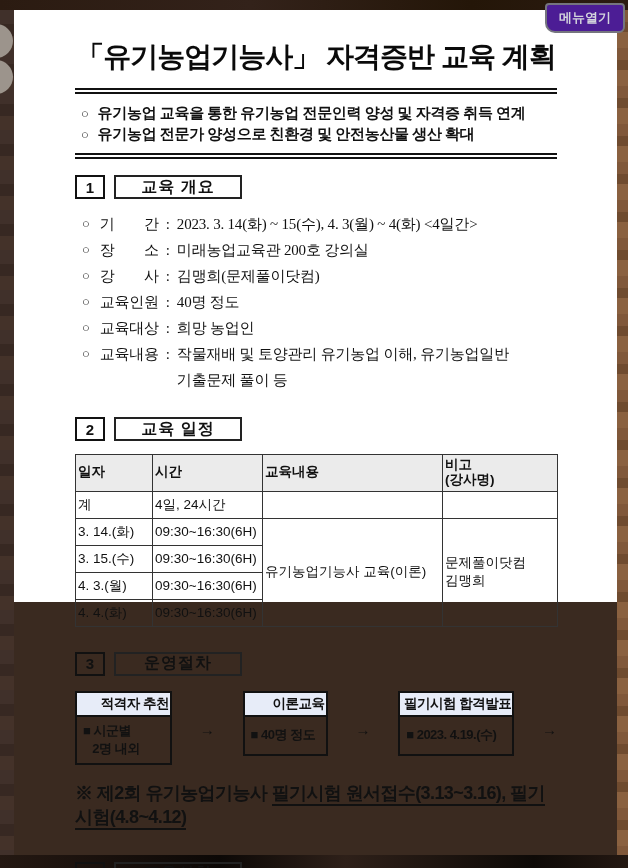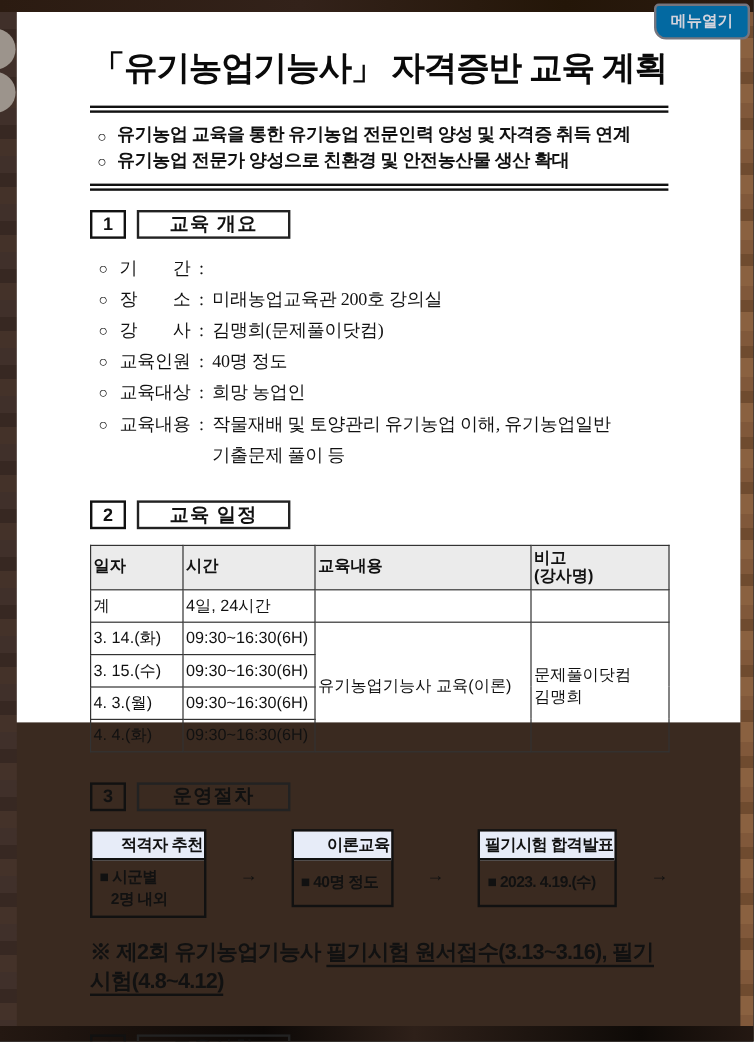--- a/index.html
+++ b/index.html
@@ -16,21 +16,21 @@
   .frame-right { position:absolute; right:0; top:10px; width:11px; height:845px;
                  background:repeating-linear-gradient(180deg,#80583a 0 12px,#6f4b2f 12px 22px,#8a6140 22px 38px); }
   .frame-bottom{ position:absolute; left:0; bottom:0; width:628px; height:13px;
                  background:linear-gradient(90deg,#241812,#0c0806 35%,#2e2019 55%,#0e0a07 85%,#241812); }
   .edge-circle { position:absolute; width:34px; height:34px; border-radius:50%;
                  background:#9c948c; z-index:1; }
   .c1 { left:-21px; top:24px; }
   .c2 { left:-21px; top:60px; }
   .menu-btn {
     position:absolute; top:3px; right:3px; z-index:4; width:80px; height:30px;
-    background:#0369a1; color:#d3d3dc; border:2px solid #75757e;
+    background:#4c1d95; color:#d3d3dc; border:2px solid #75757e;
     border-radius:4px 4px 6px 10px; font-family:"Liberation Sans", sans-serif;
     font-size:13px; font-weight:bold; cursor:pointer;
   }
   .page {
     position:absolute; left:14px; top:10px; width:603px; height:592px;
     background:#ffffff; z-index:2; color:#111;
   }
   .content { padding:14px 60px 0 61px; }
 
   h1.title {
@@ -112,20 +112,21 @@
 
       <div class="sec-head" style="margin-top:16px;">
         <span class="sec-num">1</span>
         <span class="sec-title">교육 개요</span>
       </div>
       <div class="ov-list">
         <div class="ov-row">
           <span class="b">○</span>
           <span class="pre">기　　간</span>
           <span class="ov-colon">:</span>
+          <span class="pre">2023. 3. 14(화) ~ 15(수), 4. 3(월) ~ 4(화) &lt;4일간&gt;</span>
         </div>
         <div class="ov-row">
           <span class="b">○</span>
           <span class="pre">장　　소</span>
           <span class="ov-colon">:</span>
           <span class="pre">미래농업교육관 200호 강의실</span>
         </div>
         <div class="ov-row">
           <span class="b">○</span>
           <span class="pre">강　　사</span>

